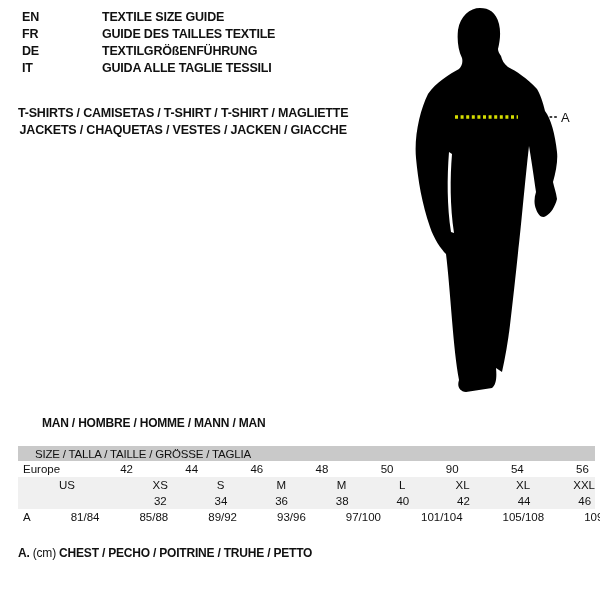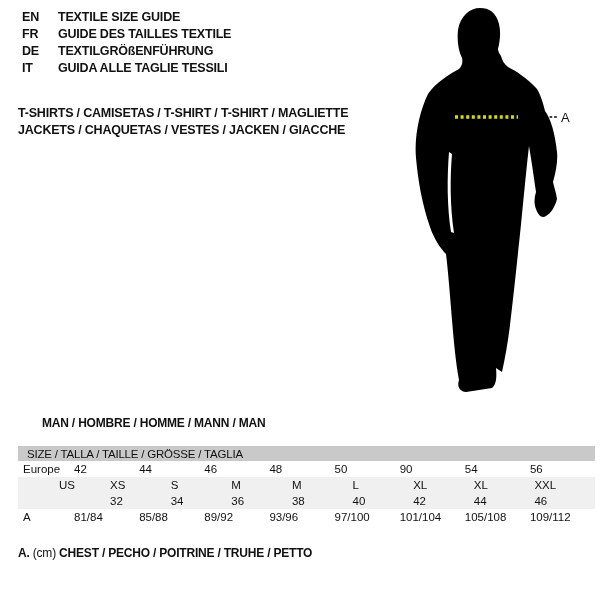--- a/index.html
+++ b/index.html
@@ -3,42 +3,42 @@
 <meta charset="utf-8">
 <style>
   html,body { margin:0; padding:0; background:#fff; }
   #canvas {
     position:relative; width:600px; height:600px; background:#ffffff;
     font-family:"Liberation Sans", sans-serif; color:#111; overflow:hidden;
   }
 
   
   .langs { position:absolute; left:22px; top:9px; }
-  .lang-row { display:flex; font-weight:bold; font-size:12.5px; line-height:17px; letter-spacing:-0.2px; }
+  .lang-row { display:flex; font-weight:bold; font-size:12.5px; line-height:17px; letter-spacing:-0.2px;gap:44px; }
   .lang-code { width:36px; }
 
   
-  .cats { position:absolute; left:18px; top:105px; font-weight:bold; font-size:12.5px; line-height:17px; letter-spacing:-0.2px; }
+  .cats { position:absolute; left:18px; top:105px; font-weight:bold; font-size:12.5px; line-height:17px; letter-spacing:-0.2px;text-align:center; }
 
   
   .figure { position:absolute; left:412px; top:6px; width:160px; height:390px; }
 
   
   .section-title { position:absolute; left:18px; top:416px; font-weight:bold; font-size:12px; letter-spacing:-0.2px;padding-left:24px; }
 
   
   .size-table { position:absolute; left:18px; top:446px; width:577px; font-size:11.5px; }
   .tbl-header {
     height:15px; background:#c9c9c9; display:flex; align-items:center;
-    padding-left:9px; box-sizing:border-box; letter-spacing:-0.2px;
+    padding-left:17px; box-sizing:border-box; letter-spacing:-0.2px;
   }
-  .tbl-row { display:flex; height:16px; align-items:center; }
+  .tbl-row { display:flex; height:16px; align-items:center;gap:40px; }
   .tbl-row.shaded { background:#f0f0f0;padding-left:36px; }
   .row-label { width:56px; padding-left:5px; box-sizing:border-box; }
-  .cell { flex:1 1 0; }
+  .cell { flex:1 1 0; text-align:center; }
 
   
   .footnote { position:absolute; left:18px; top:546px; font-size:12px; font-weight:bold; letter-spacing:-0.2px; }
   .footnote .unit { font-weight:normal;text-align:right; }
 </style>
 </head>
 <body>
 
 <div id="canvas">
 

